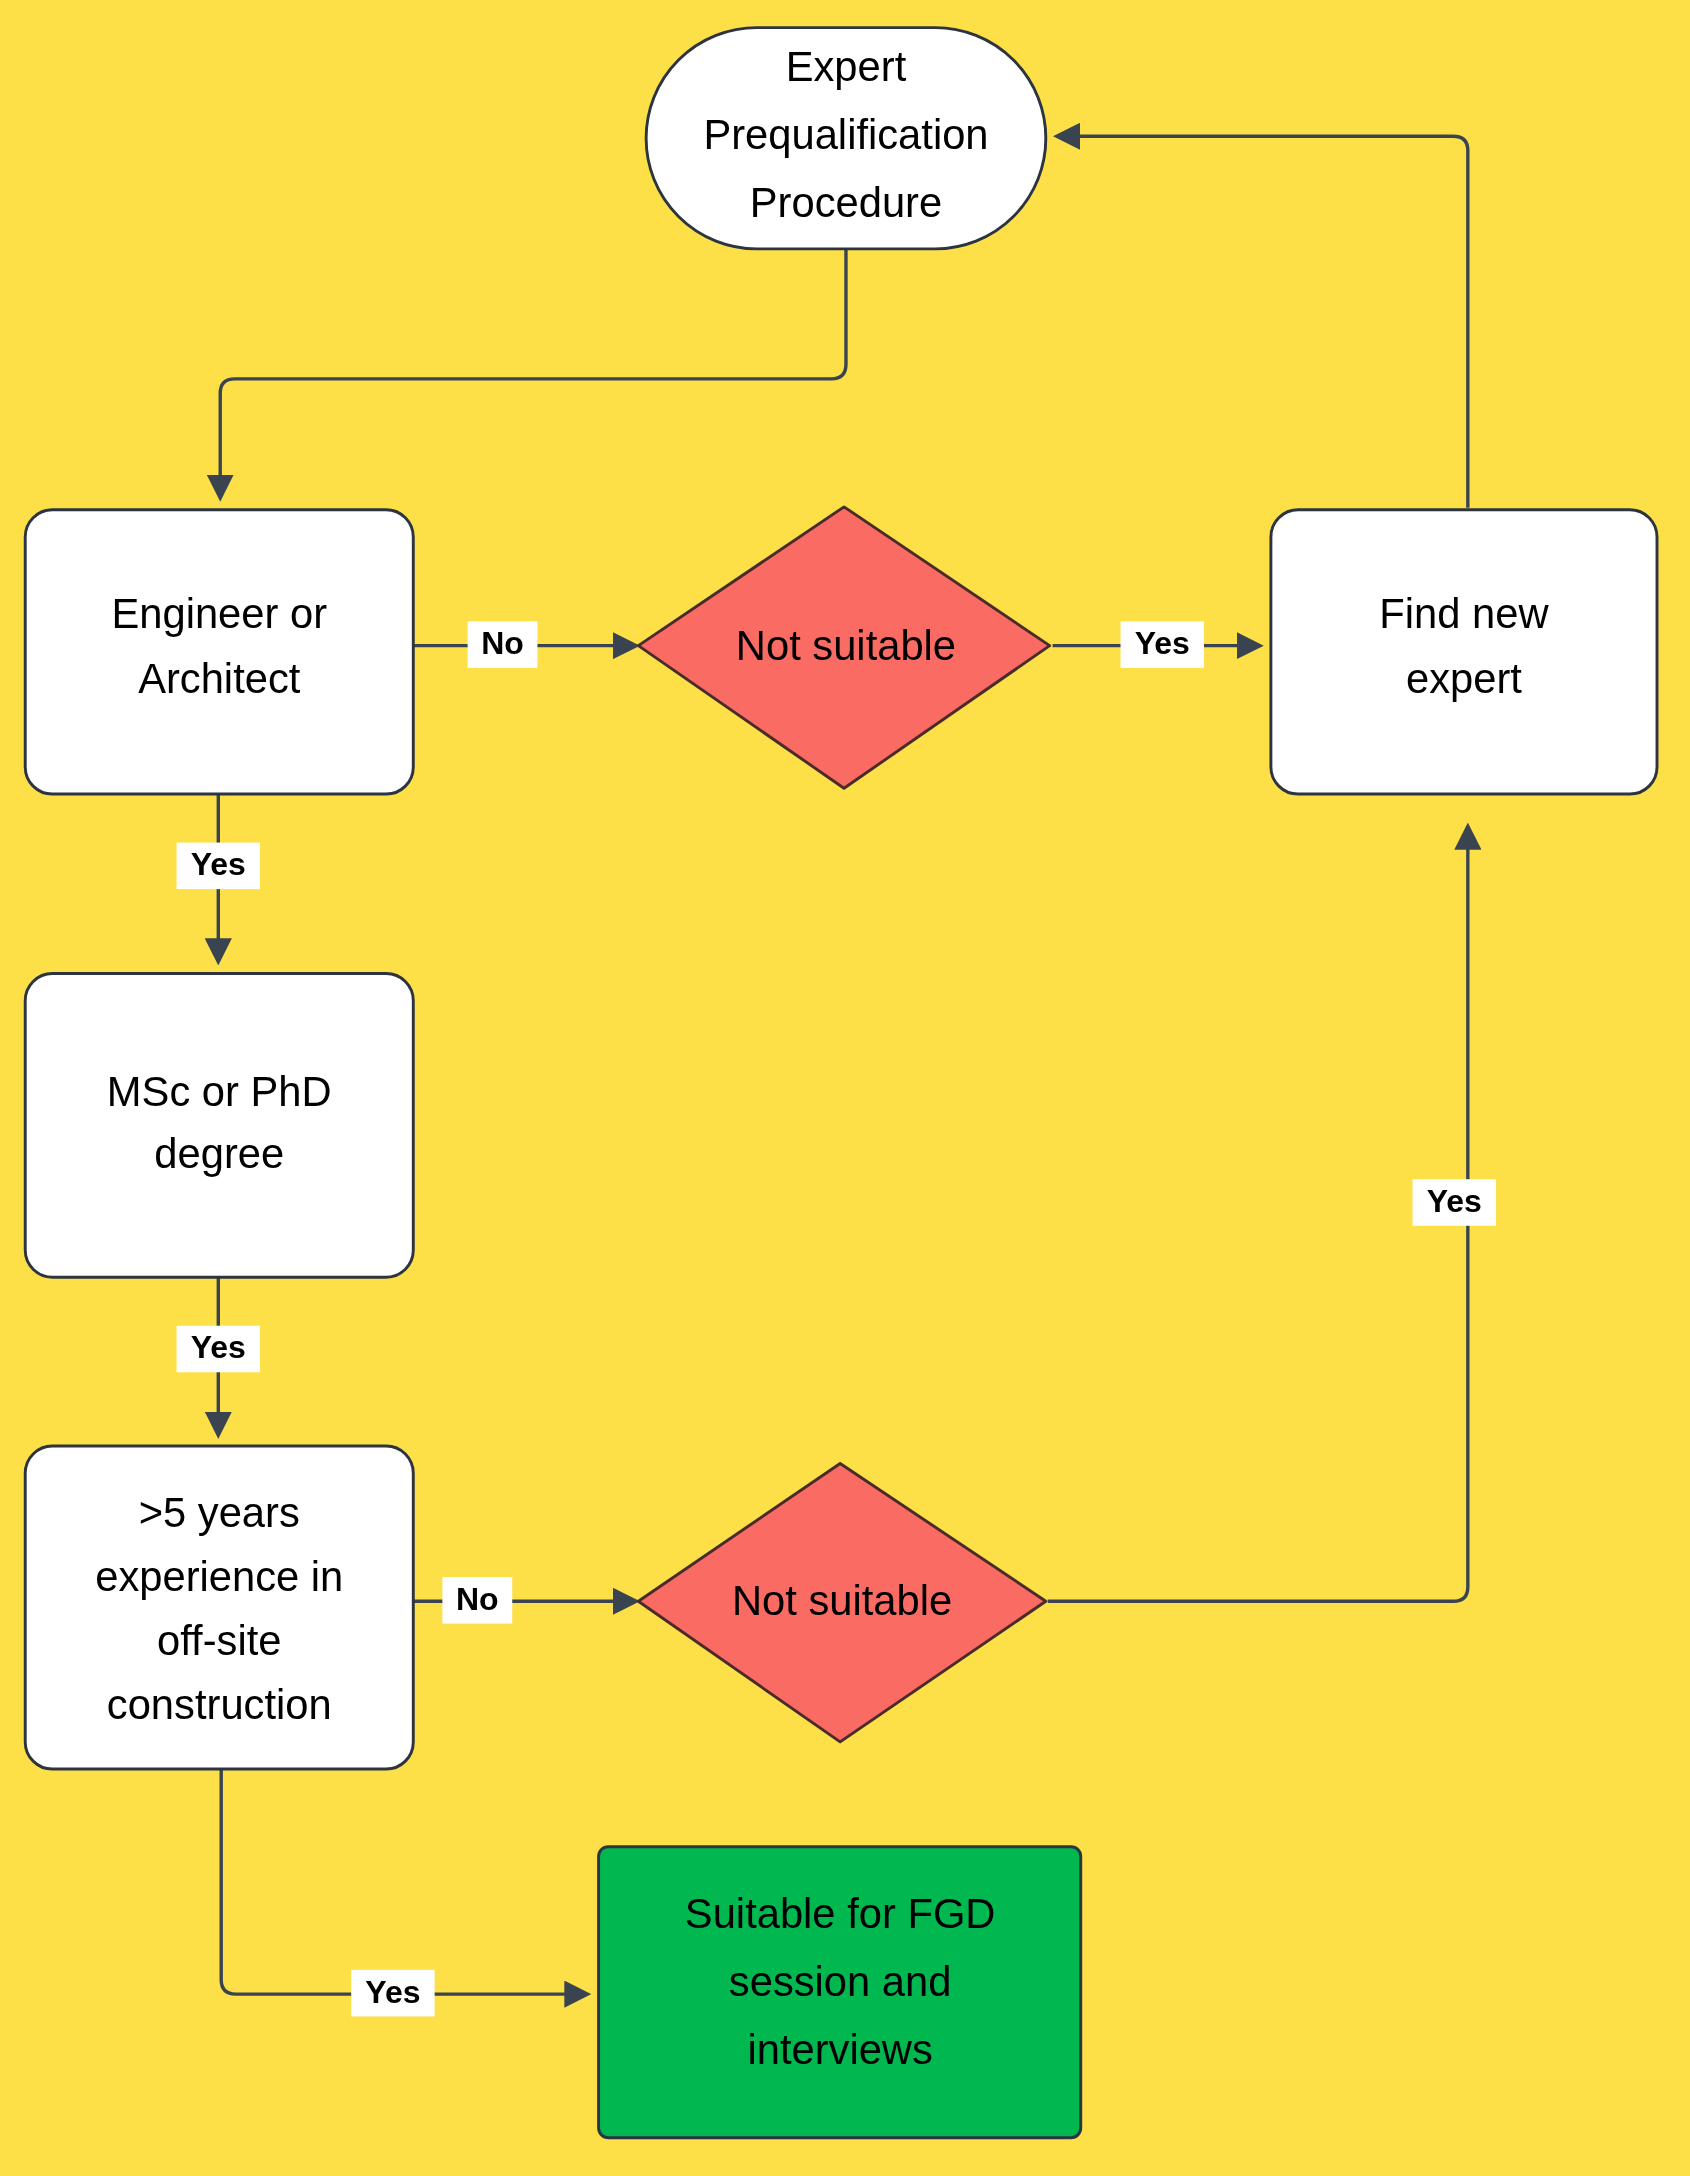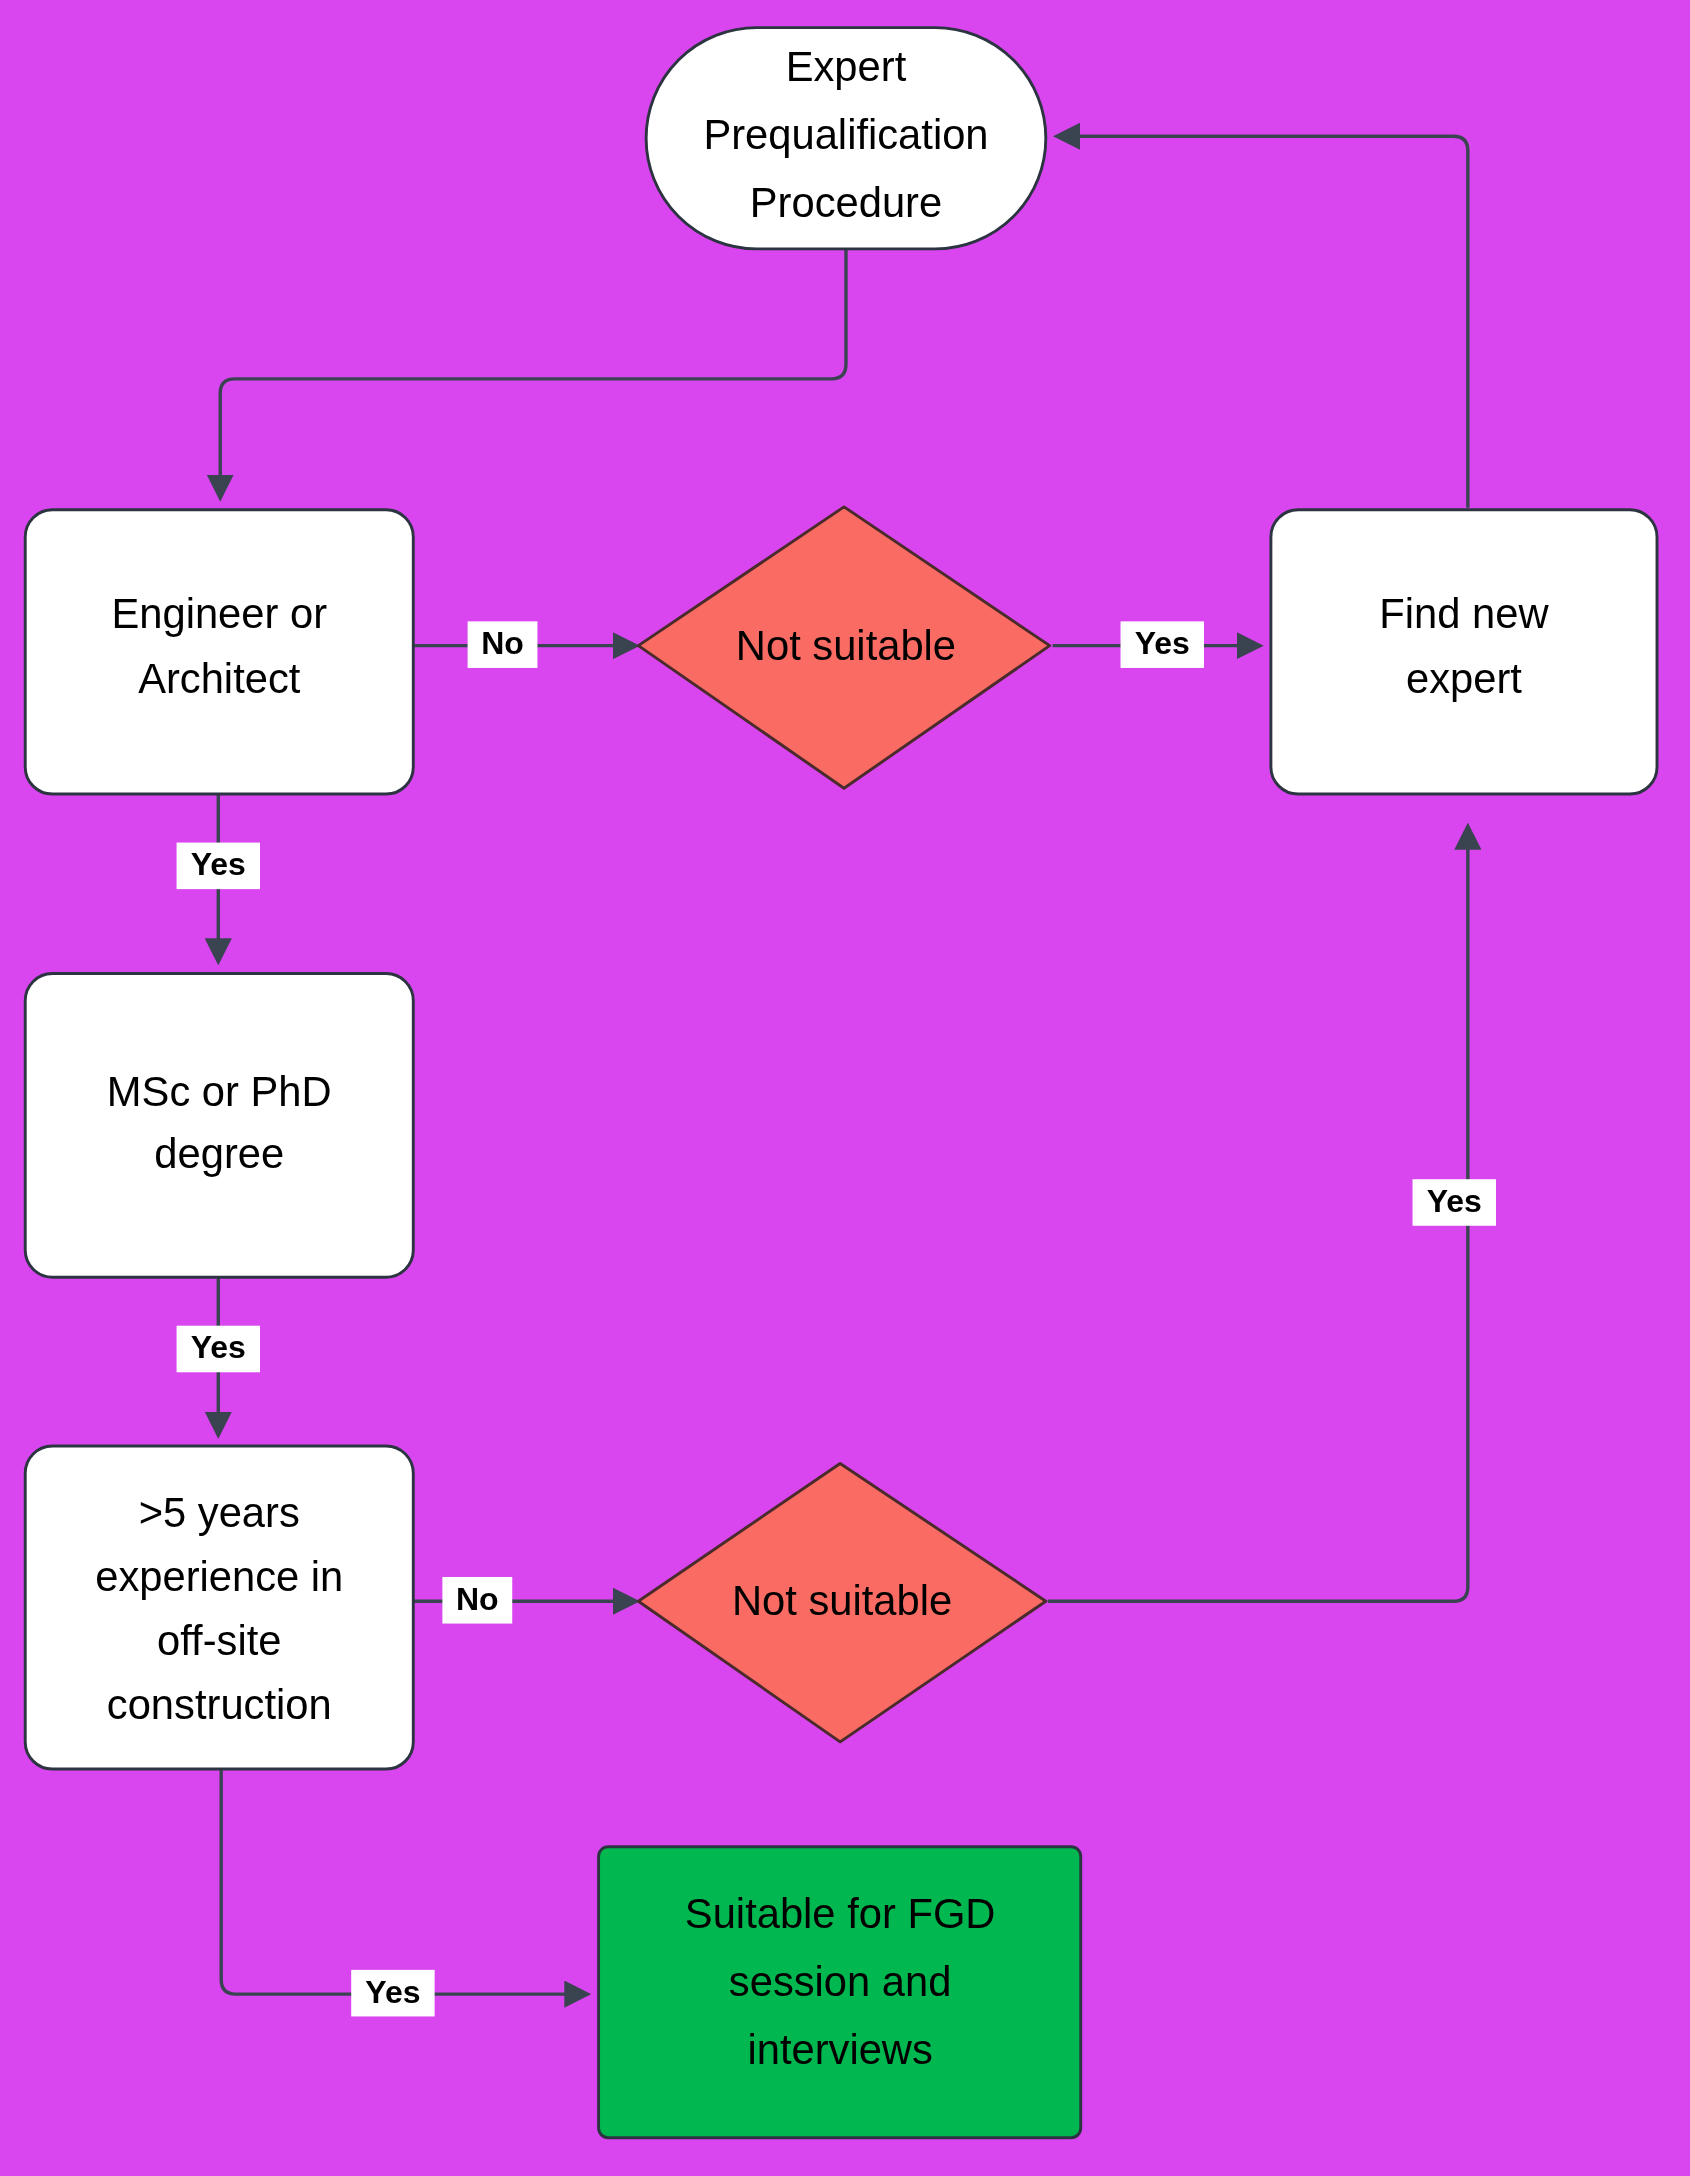--- a/index.html
+++ b/index.html
@@ -10,21 +10,21 @@
   body {
     width: 1690px;
     height: 2177px;
     font-family: "Liberation Sans", sans-serif;
     overflow: hidden;
   }
   #flowchart-root {
     position: relative;
     width: 1690px;
     height: 2177px;
-    background: #d946ef;
+    background: #fde047;
   }
   svg.chart {
     display: block;
     width: 1690px;
     height: 2177px;
   }
   .node-shape {
     stroke: #2b3440;
     stroke-width: 3;
   }

